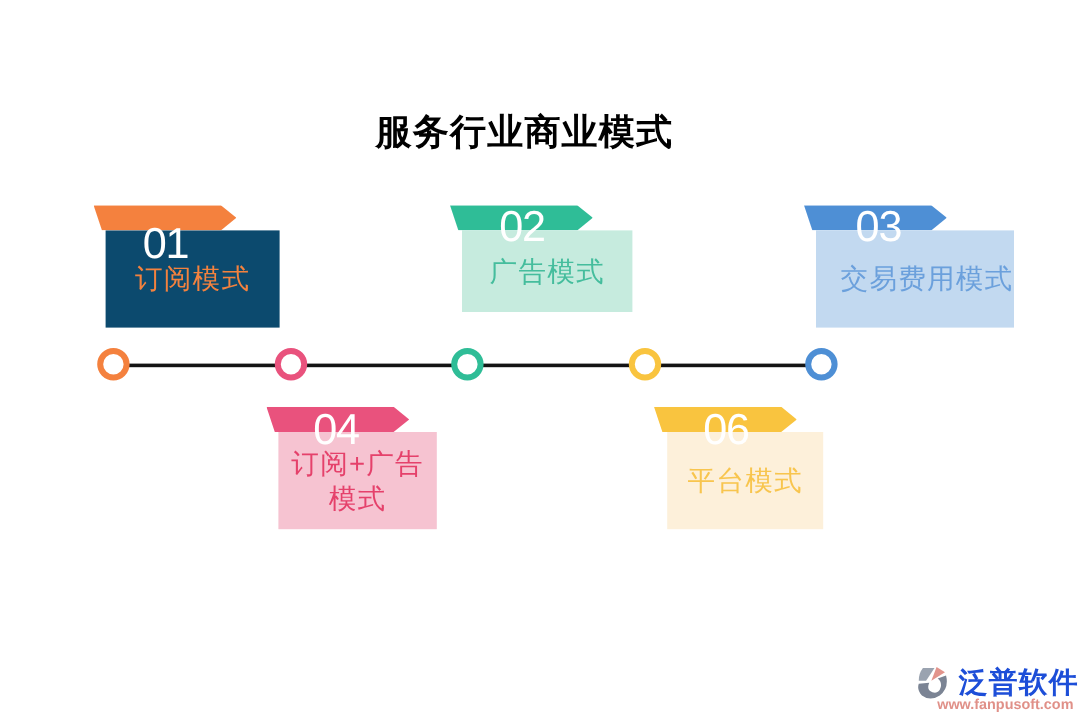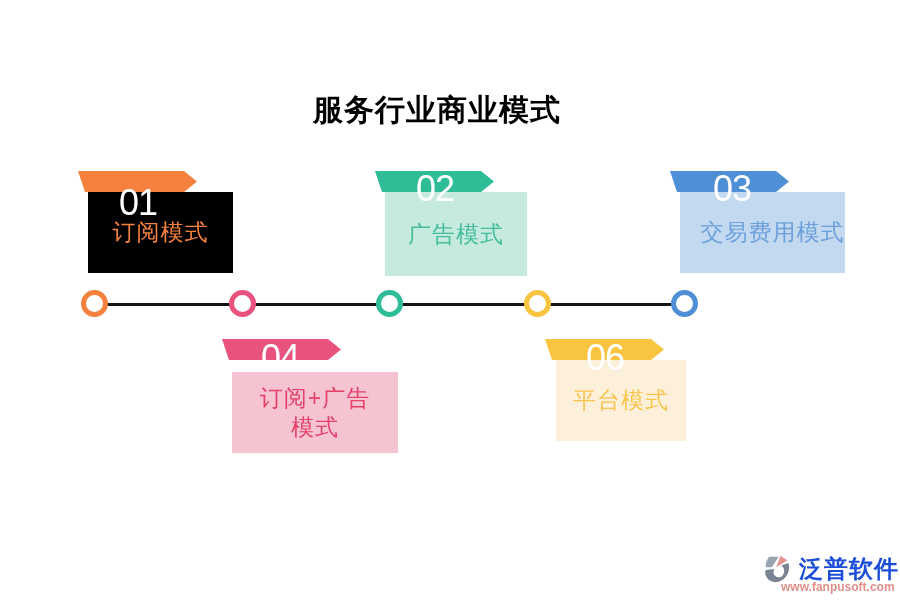--- a/index.html
+++ b/index.html
@@ -87,24 +87,24 @@
   }
   .card span {
     font-size: 23px;
     font-weight: 500;
     white-space: pre-line;
     line-height: 1.25;
     letter-spacing: 1px;
   }
   .banner { z-index: 2; }
 
-  .card-1 { left: 88px;  top: 192px; width: 145px; height: 81px; background: #000000; }
-  .card-2 { left: 385px; top: 192px; width: 142px; height: 84px; background: #C6EBDE; }
+  .card-1 { left: 88px;  top: 192px; width: 145px; height: 81px; background: #0c4a6e; }
+  .card-2 { left: 385px; top: 192px; width: 142px; height: 68px; background: #C6EBDE; }
   .card-3 { left: 680px; top: 192px; width: 145px; height: 81px; background: #C2D9F0; padding-left: 20px; }
-  .card-4 { left: 232px; top: 360px; width: 166px; height: 81px; background: #F6C3D1; margin-top: 12px; }
+  .card-4 { left: 232px; top: 360px; width: 132px; height: 81px; background: #F6C3D1; }
   .card-5 { left: 556px; top: 360px; width: 130px; height: 81px; background: #FDF0DA; }
 
   .fg-1 { color: #F4823E; }
   .fg-2 { color: #45BD9D; }
   .fg-3 { color: #6BA0DC; }
   .fg-4 { color: #E5416B; }
   .fg-5 { color: #F8C54E; }
 
   .banner-1 { left: 78px;  top: 171px; }
   .banner-2 { left: 375px; top: 171px; }

